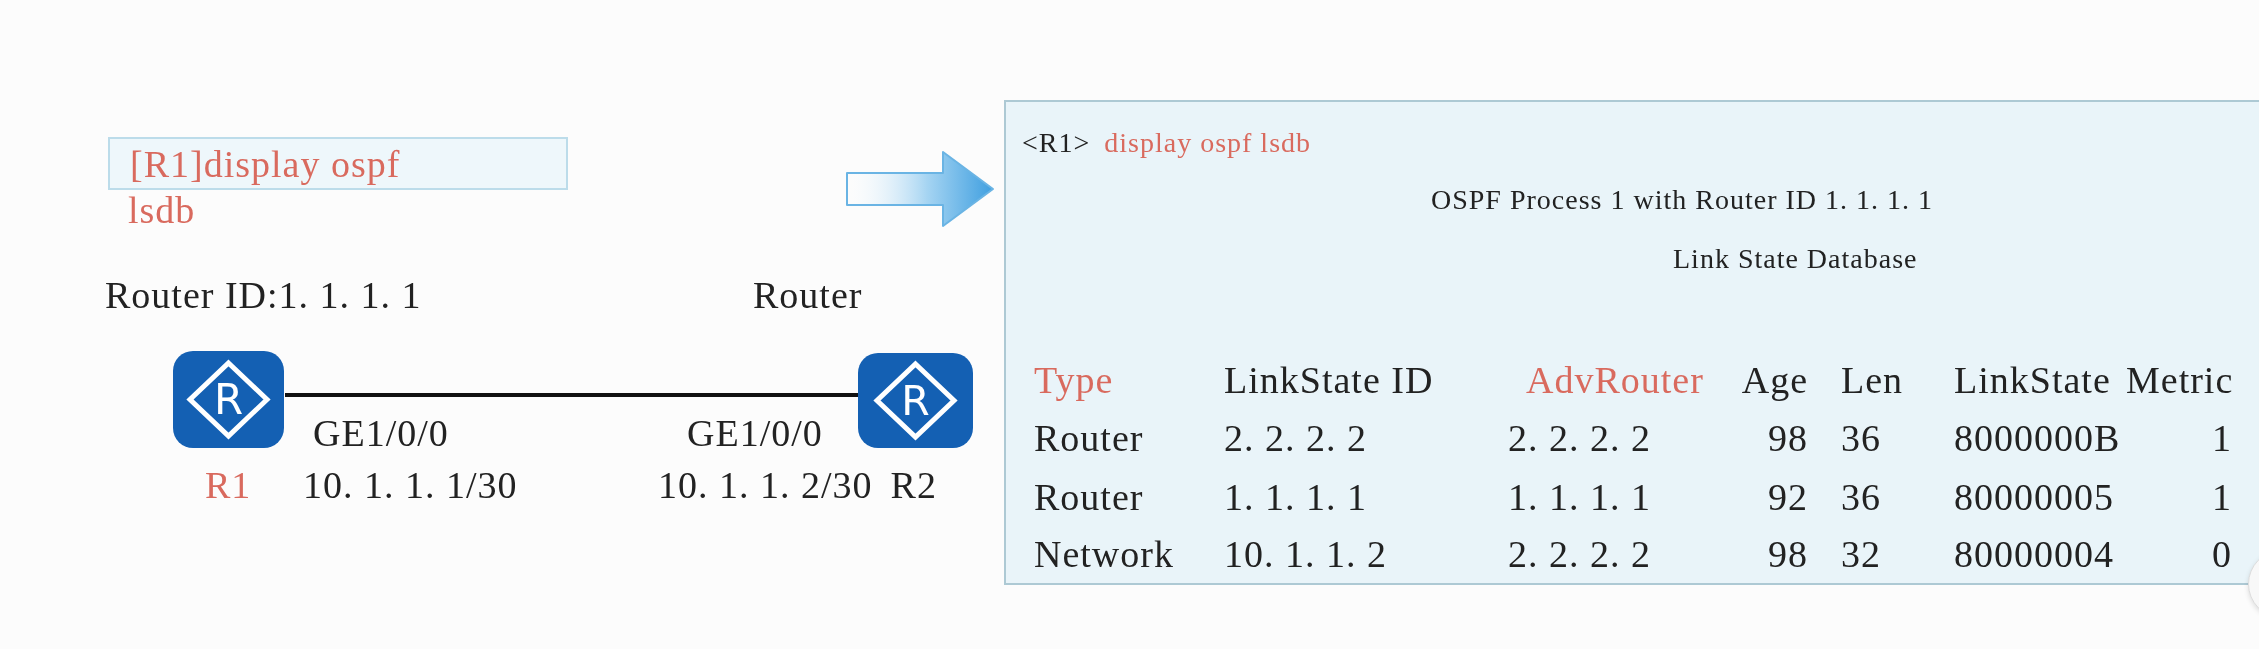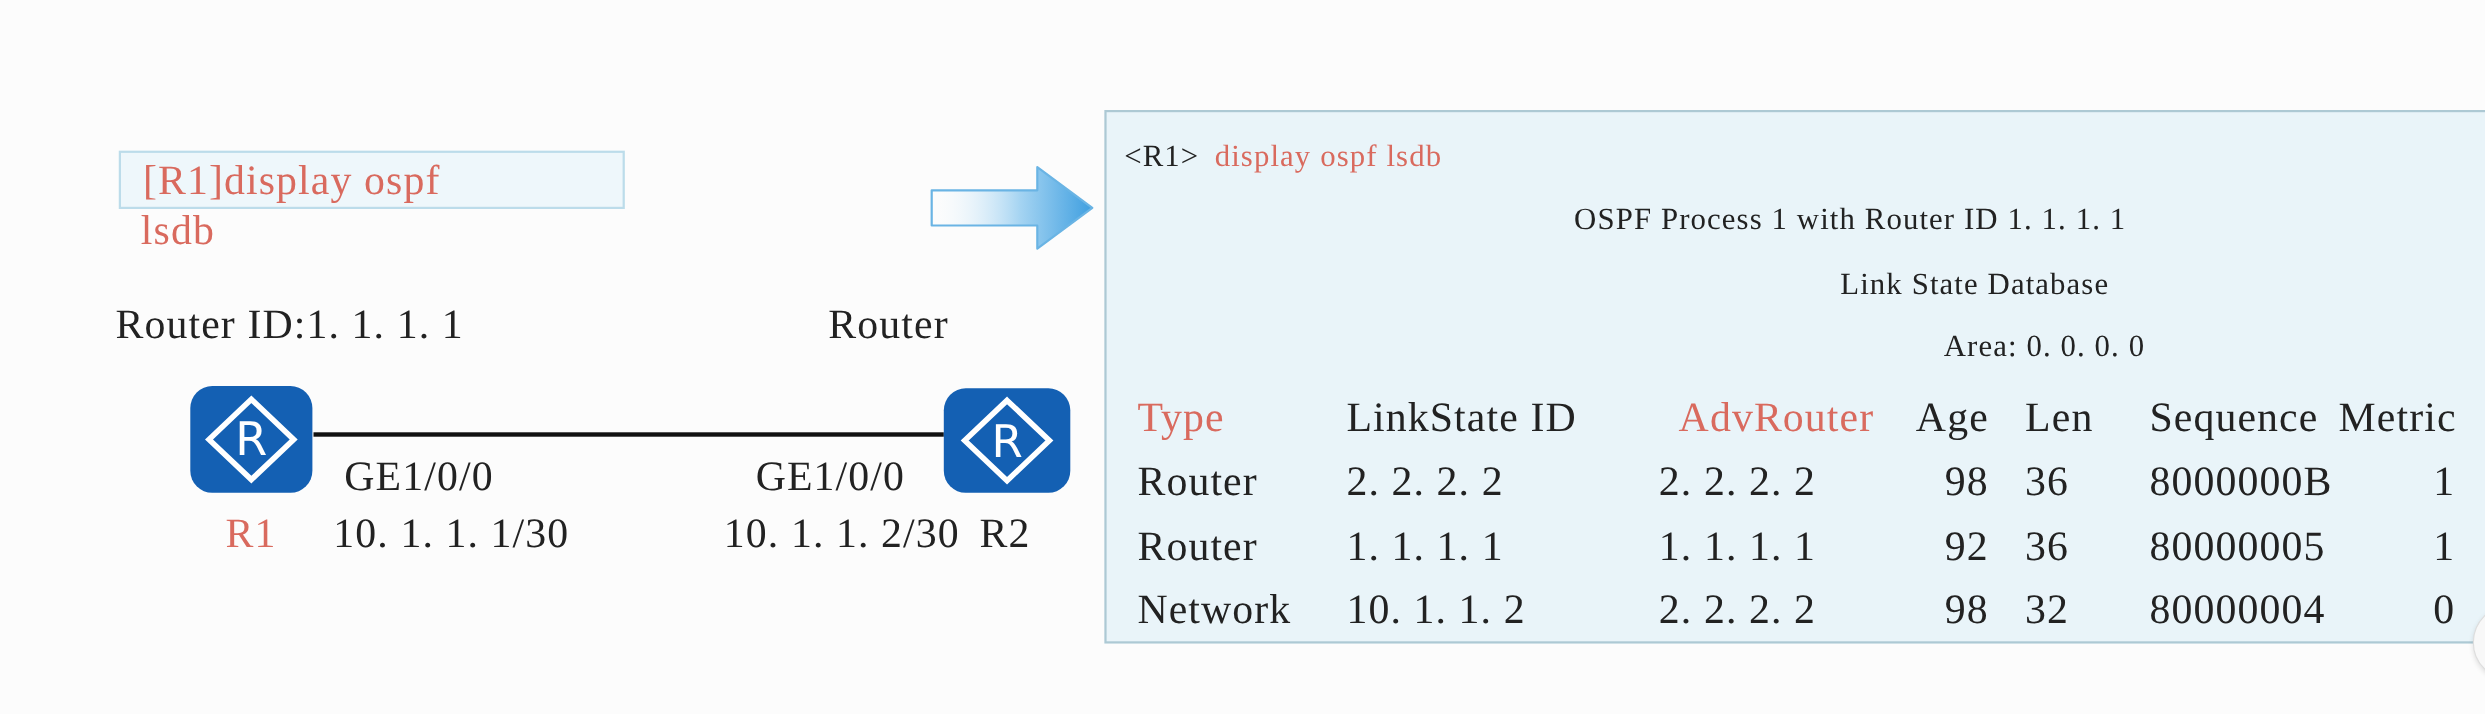--- a/index.html
+++ b/index.html
@@ -82,29 +82,28 @@
   </svg>
 
   <div class="terminal">
 
     <div class="t-line" style="left:16px;top:27px;">
       <span>&lt;R1&gt;</span><span class="red" style="margin-left:14px;">display ospf lsdb</span>
     </div>
 
     <div class="t-line" style="left:425px;top:84px;">OSPF Process 1 with Router ID 1. 1. 1. 1</div>
     <div class="t-line" style="left:667px;top:143px;">Link State Database</div>
-    <div class="t-line" style="left:761px;top:200px;">Area: 0. 0. 0. 0</div>
 
     <div class="t-row" style="top:259px;">
       <span class="c1 red">Type</span>
       <span class="c2">LinkState ID</span>
       <span class="hc3 red">AdvRouter</span>
       <span class="c4">Age</span>
       <span class="c5">Len</span>
-      <span class="c6">Sequence</span>
+      <span class="c6">LinkState</span>
       <span class="c7">Metric</span>
     </div>
 
     <div class="t-row" style="top:317px;">
       <span class="c1">Router</span>
       <span class="c2">2. 2. 2. 2</span>
       <span class="c3">2. 2. 2. 2</span>
       <span class="c4">98</span>
       <span class="c5">36</span>
       <span class="c6">8000000B</span>

